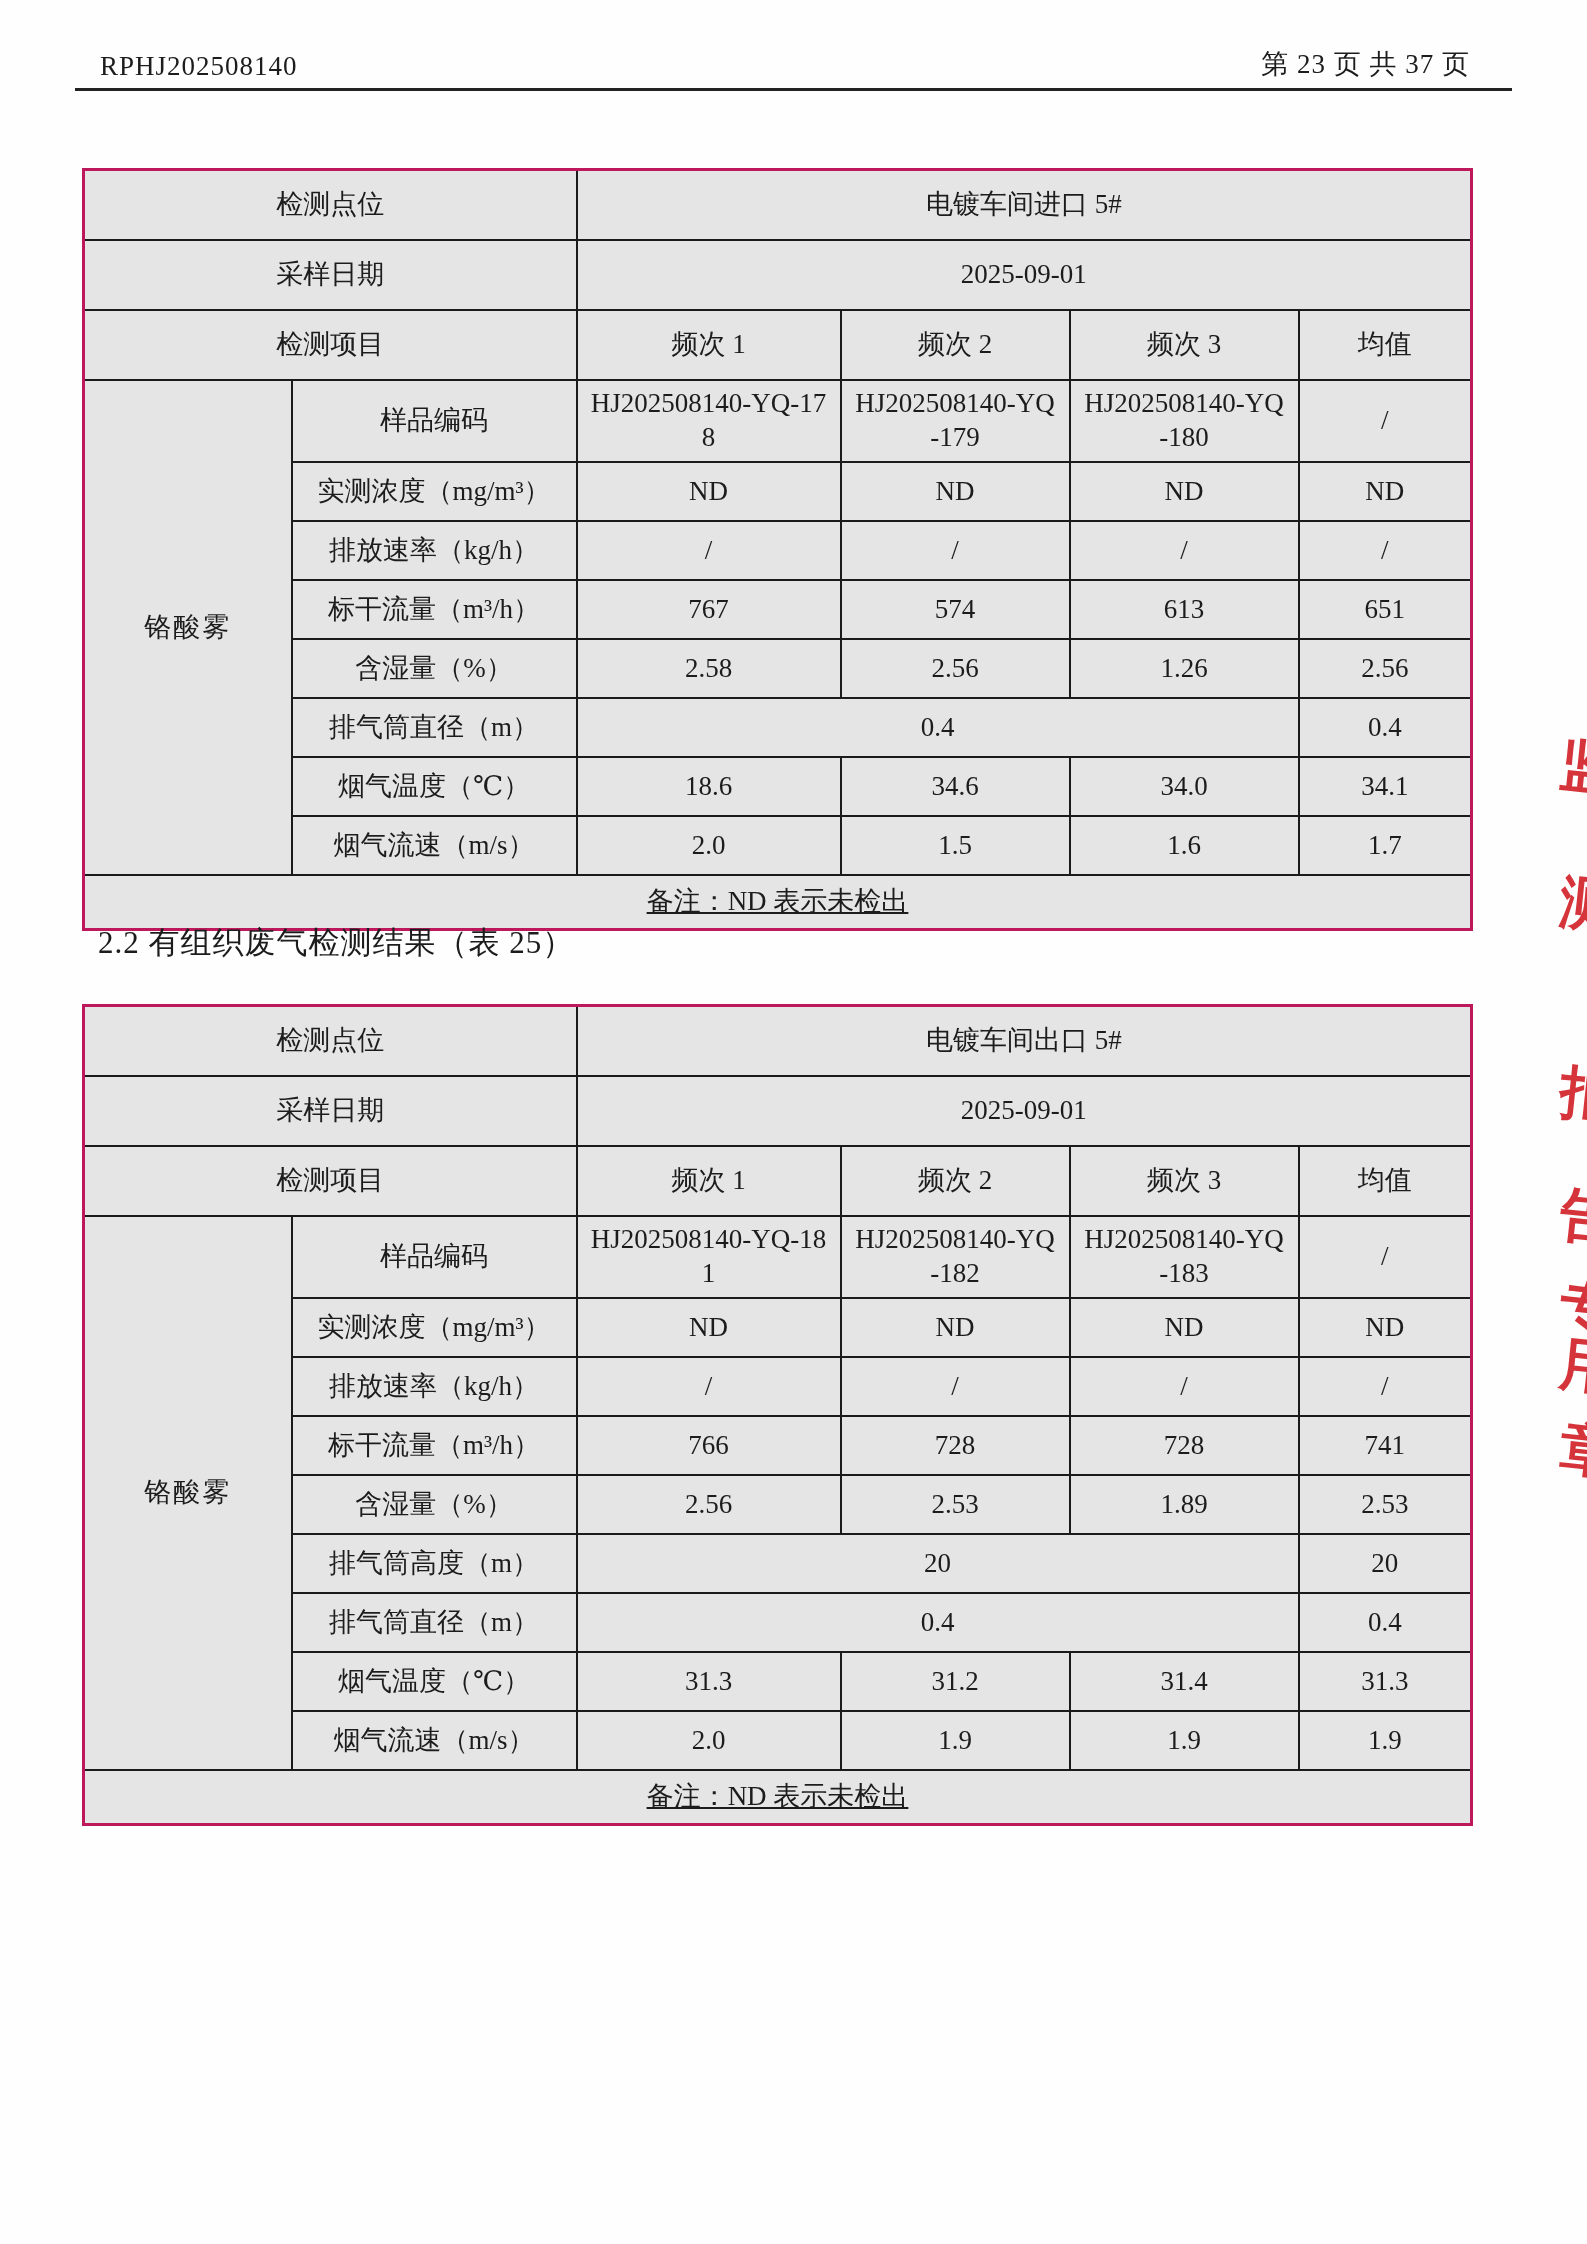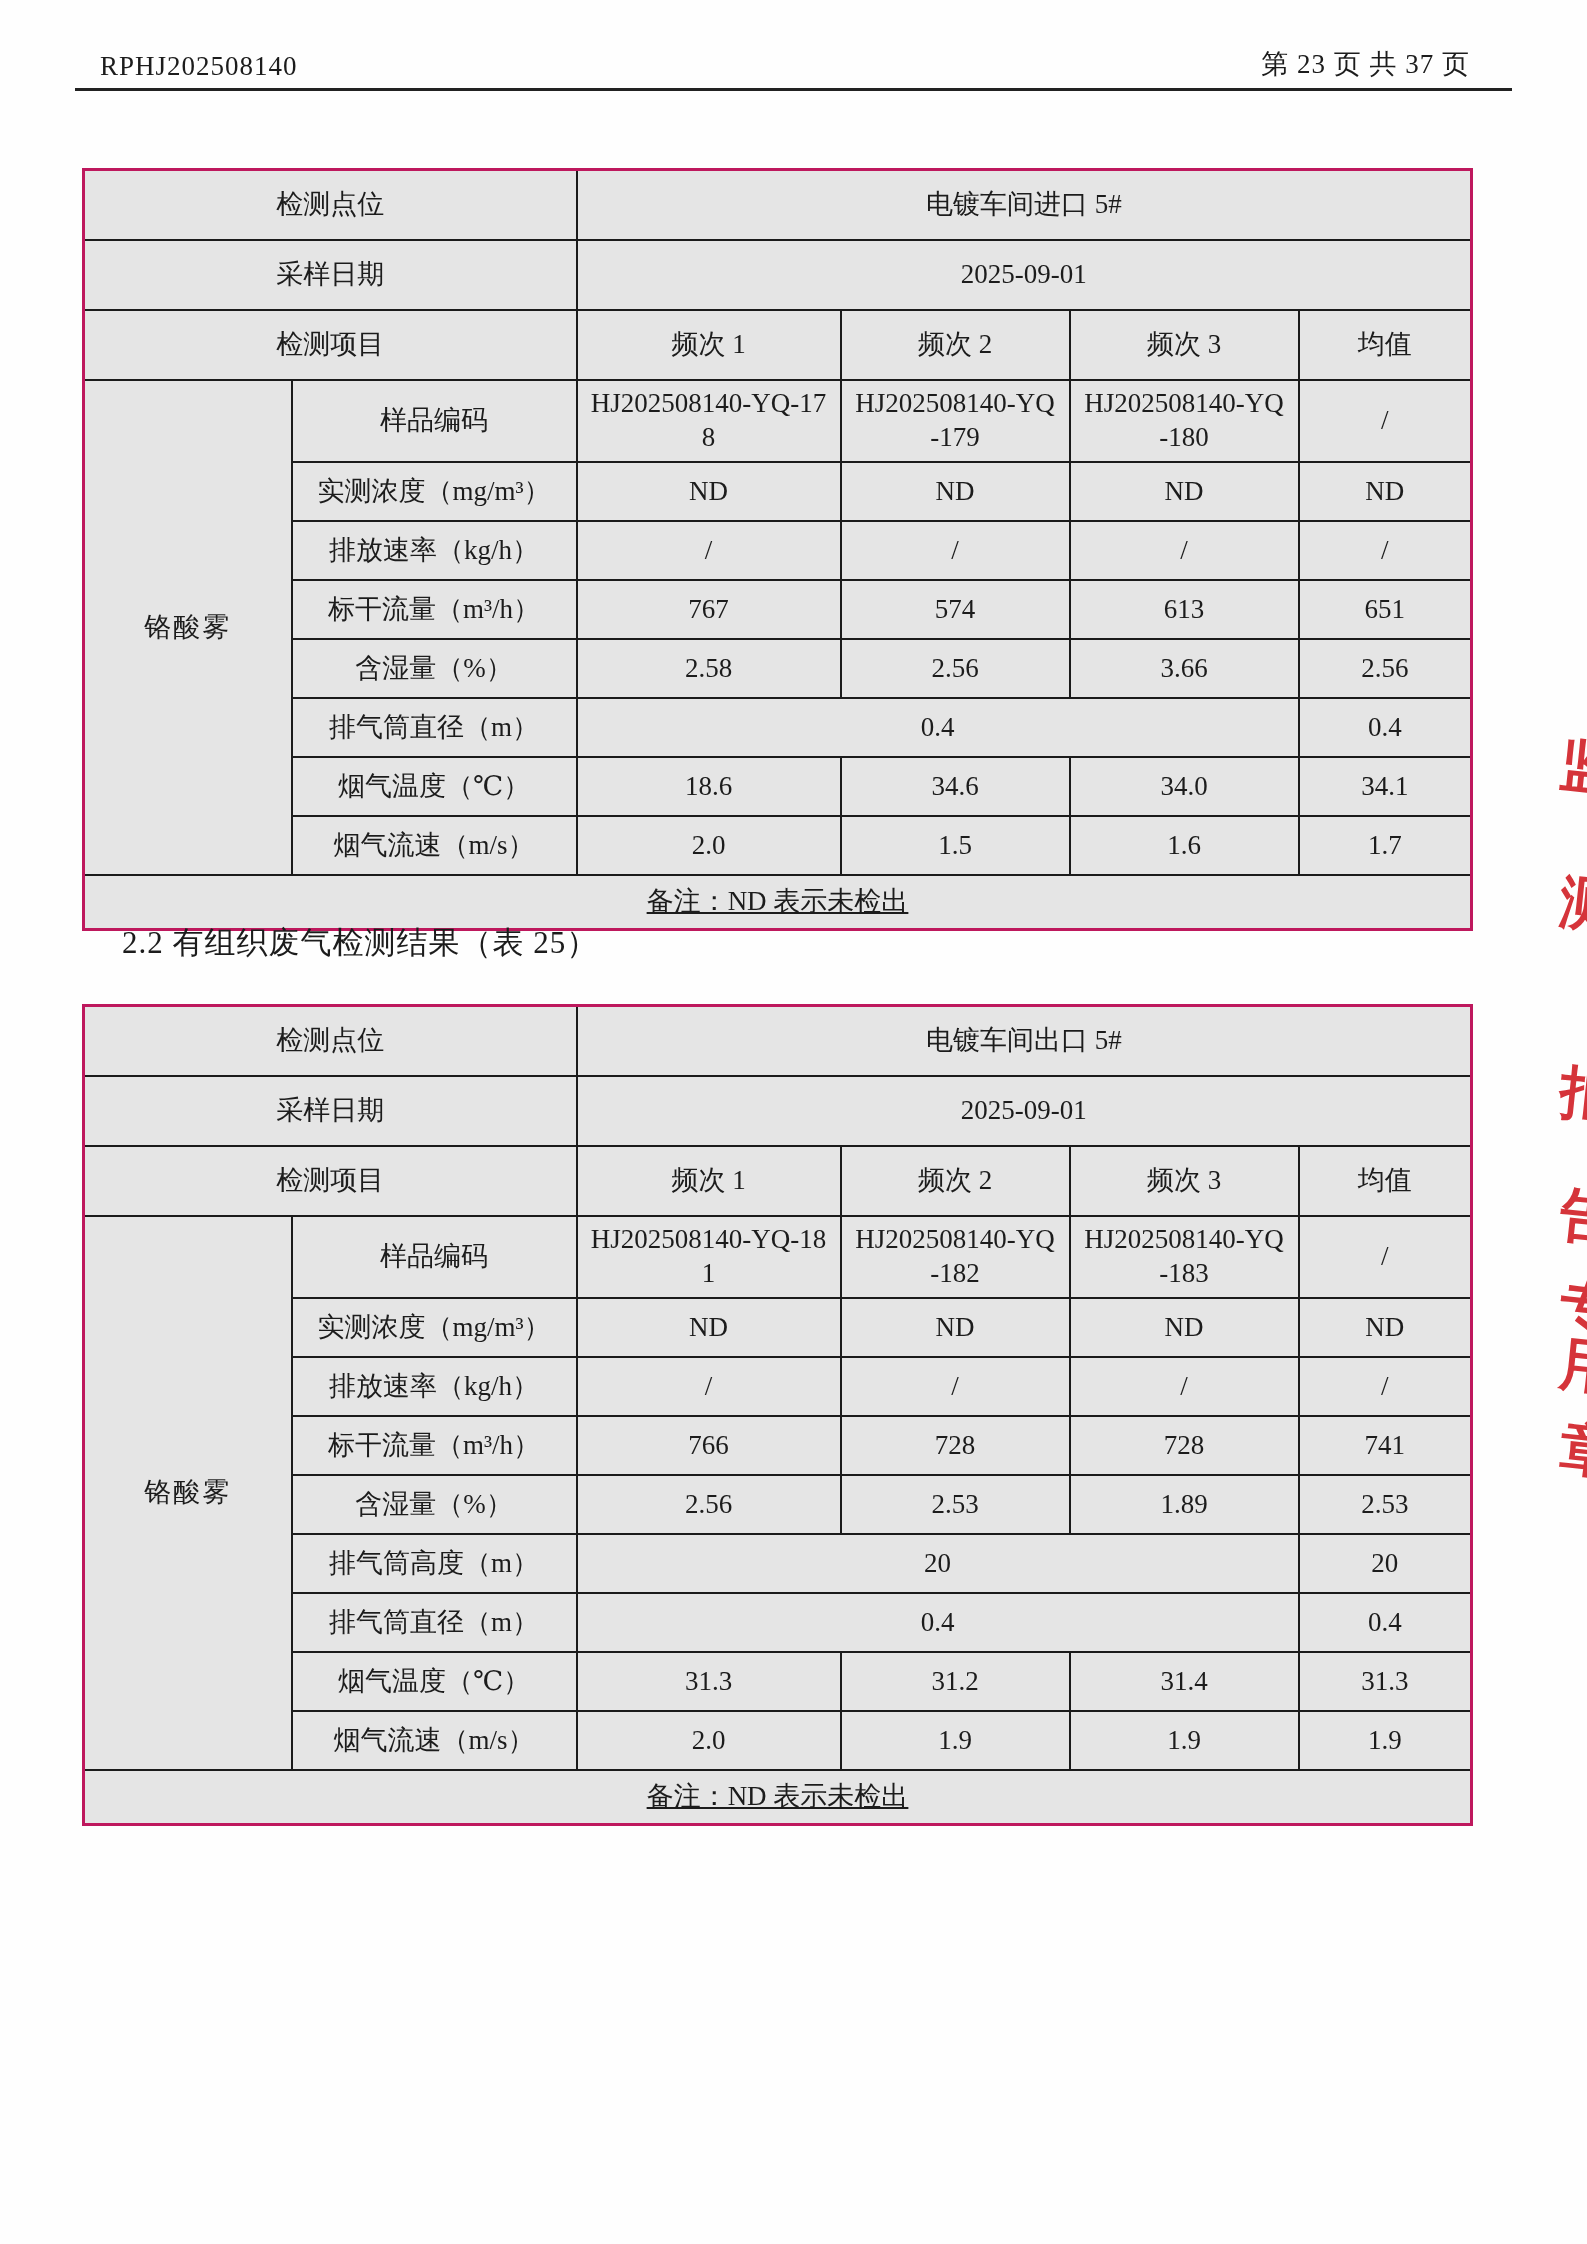--- a/index.html
+++ b/index.html
@@ -29,21 +29,21 @@
     background: #222222;
   }
   .section-title {
     position: absolute;
     left: 98px;
     font-size: 31px;
     letter-spacing: 1px;
     white-space: nowrap;
   }
   #title-24 { top: 116px; }
-  #title-25 { top: 922px; margin-left: 24px; }
+  #title-25 { top: 922px; }
 
   table.report {
     position: absolute;
     left: 82px;
     width: 1390px;
     border-collapse: collapse;
     table-layout: fixed;
     background: #e5e5e5;
     border: 3px solid #be185d;
   }
@@ -146,21 +146,21 @@
         <td>标干流量（m³/h）</td>
         <td>767</td>
         <td>574</td>
         <td>613</td>
         <td>651</td>
       </tr>
       <tr class="r-data">
         <td>含湿量（%）</td>
         <td>2.58</td>
         <td>2.56</td>
-        <td>3.66</td>
+        <td>1.26</td>
         <td>2.56</td>
       </tr>
       <tr class="r-data">
         <td>排气筒直径（m）</td>
         <td colspan="3">0.4</td>
         <td>0.4</td>
       </tr>
       <tr class="r-data">
         <td>烟气温度（℃）</td>
         <td>18.6</td>

